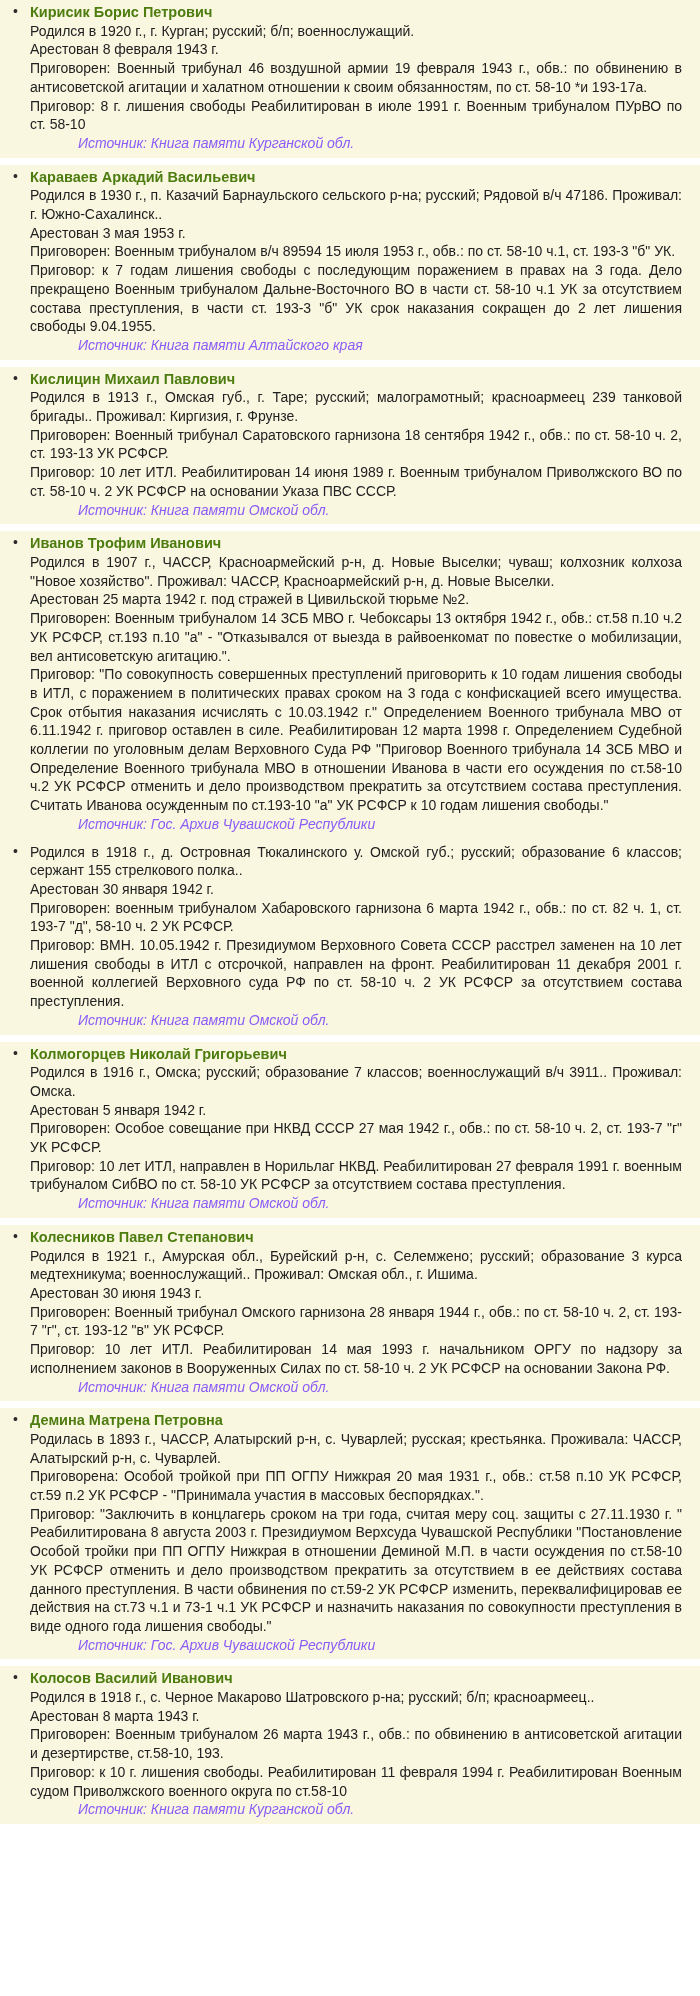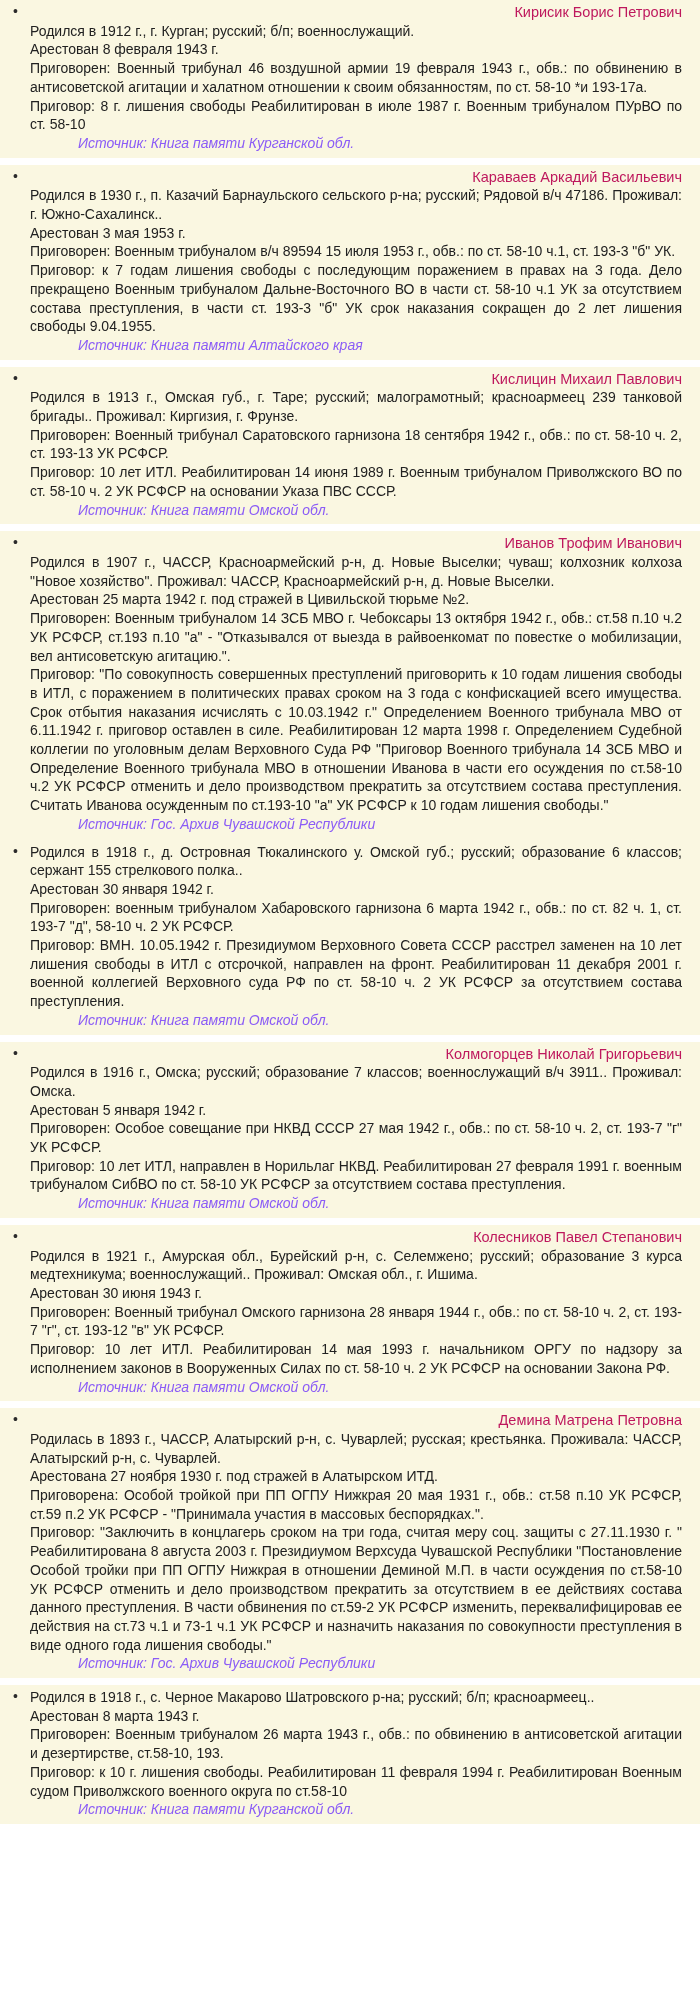--- a/index.html
+++ b/index.html
@@ -25,24 +25,23 @@
   li.entry { position:relative; }
   li.entry + li.entry { margin-top:9px; }
   .bullet {
     position:absolute;
     left:-17px;
     top:-1px;
     color:#2b2b2b;
     font-size:14px;
   }
   .entry-name {
-    font-weight:normal;
-    color:#be185d;
+    font-weight:bold;
+    color:#4d7c0f;
     font-size:14.5px;
-    text-align:right;
   }
   p.para {
     margin:0;
     text-align:justify;
     color:#212121;
   }
   p.source {
     margin:0 0 0 48px;
     color:#8b5cf6;
     font-style:italic;
@@ -51,24 +50,24 @@
 </head>
 <body>
 
 <div class="page">
 
   <section class="block">
     <ul class="entries">
       <li class="entry">
         <span class="bullet">•</span>
         <div class="entry-name">Кирисик Борис Петрович</div>
-        <p class="para">Родился в 1912 г., г. Курган; русский; б/п; военнослужащий.</p>
+        <p class="para">Родился в 1920 г., г. Курган; русский; б/п; военнослужащий.</p>
         <p class="para">Арестован 8 февраля 1943 г.</p>
         <p class="para">Приговорен: Военный трибунал 46 воздушной армии 19 февраля 1943 г., обв.: по обвинению в антисоветской агитации и халатном отношении к своим обязанностям, по ст. 58-10 *и 193-17а.</p>
-        <p class="para">Приговор: 8 г. лишения свободы Реабилитирован в июле 1987 г. Военным трибуналом ПУрВО по ст. 58-10</p>
+        <p class="para">Приговор: 8 г. лишения свободы Реабилитирован в июле 1991 г. Военным трибуналом ПУрВО по ст. 58-10</p>
         <p class="source">Источник: Книга памяти Курганской обл.</p>
       </li>
     </ul>
   </section>
 
   <section class="block">
     <ul class="entries">
       <li class="entry">
         <span class="bullet">•</span>
         <div class="entry-name">Караваев Аркадий Васильевич</div>
@@ -143,32 +142,32 @@
       </li>
     </ul>
   </section>
 
   <section class="block">
     <ul class="entries">
       <li class="entry">
         <span class="bullet">•</span>
         <div class="entry-name">Демина Матрена Петровна</div>
         <p class="para">Родилась в 1893 г., ЧАССР, Алатырский р-н, с. Чуварлей; русская; крестьянка. Проживала: ЧАССР, Алатырский р-н, с. Чуварлей.</p>
-        <p class="para">Арестована 27 ноября 1930 г. под стражей в Алатырском ИТД.</p>
         <p class="para">Приговорена: Особой тройкой при ПП ОГПУ Нижкрая 20 мая 1931 г., обв.: ст.58 п.10 УК РСФСР, ст.59 п.2 УК РСФСР - "Принимала участия в массовых беспорядках.".</p>
         <p class="para">Приговор: "Заключить в концлагерь сроком на три года, считая меру соц. защиты с 27.11.1930 г. " Реабилитирована 8 августа 2003 г. Президиумом Верхсуда Чувашской Республики "Постановление Особой тройки при ПП ОГПУ Нижкрая в отношении Деминой М.П. в части осуждения по ст.58-10 УК РСФСР отменить и дело производством прекратить за отсутствием в ее действиях состава данного преступления. В части обвинения по ст.59-2 УК РСФСР изменить, переквалифицировав ее действия на ст.73 ч.1 и 73-1 ч.1 УК РСФСР и назначить наказания по совокупности преступления в виде одного года лишения свободы."</p>
         <p class="source">Источник: Гос. Архив Чувашской Республики</p>
       </li>
     </ul>
   </section>
 
   <section class="block">
     <ul class="entries">
       <li class="entry">
         <span class="bullet">•</span>
+        <div class="entry-name">Колосов Василий Иванович</div>
         <p class="para">Родился в 1918 г., с. Черное Макарово Шатровского р-на; русский; б/п; красноармеец..</p>
         <p class="para">Арестован 8 марта 1943 г.</p>
         <p class="para">Приговорен: Военным трибуналом 26 марта 1943 г., обв.: по обвинению в антисоветской агитации и дезертирстве, ст.58-10, 193.</p>
         <p class="para">Приговор: к 10 г. лишения свободы. Реабилитирован 11 февраля 1994 г. Реабилитирован Военным судом Приволжского военного округа по ст.58-10</p>
         <p class="source">Источник: Книга памяти Курганской обл.</p>
       </li>
     </ul>
   </section>
 
 </div>

